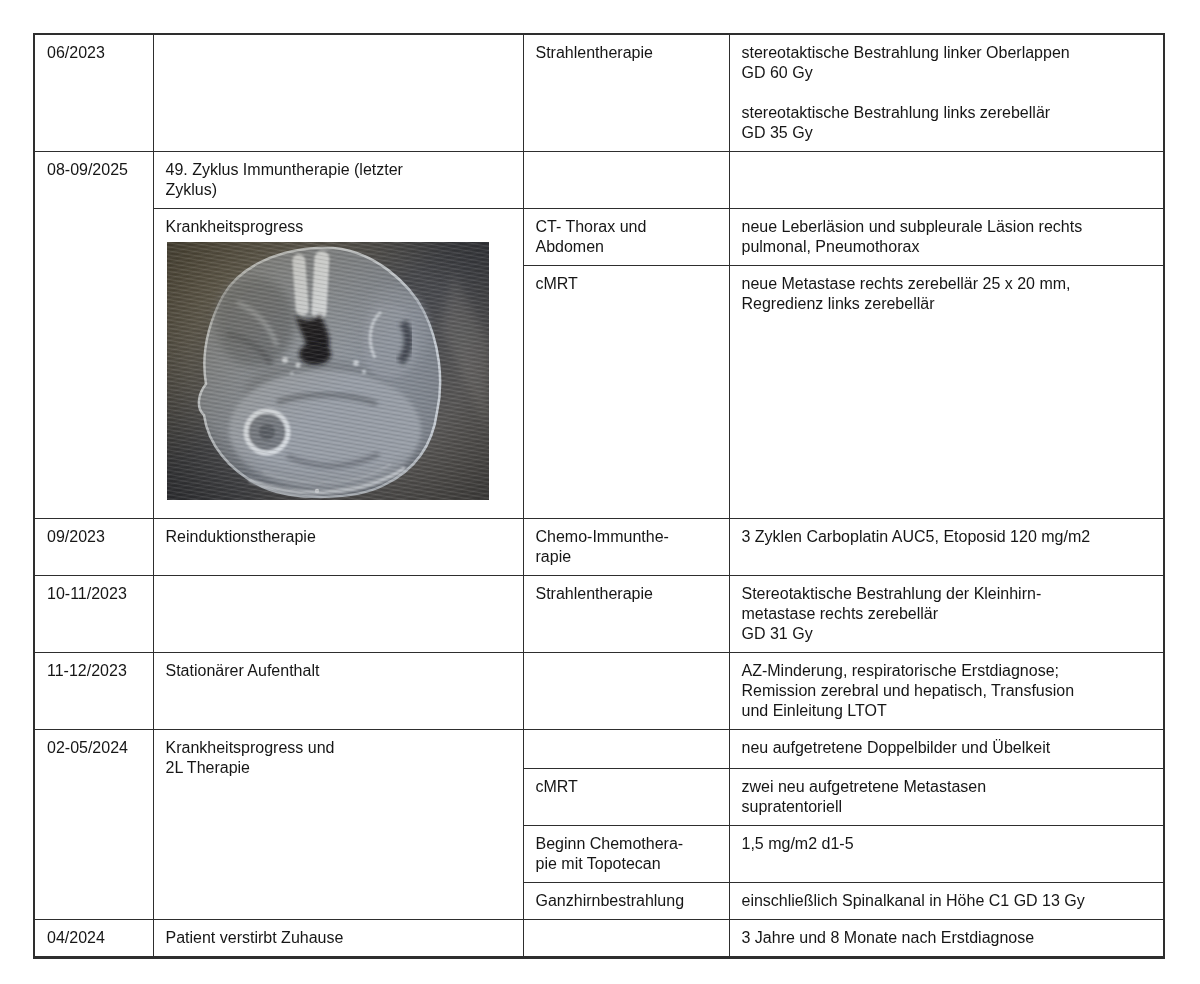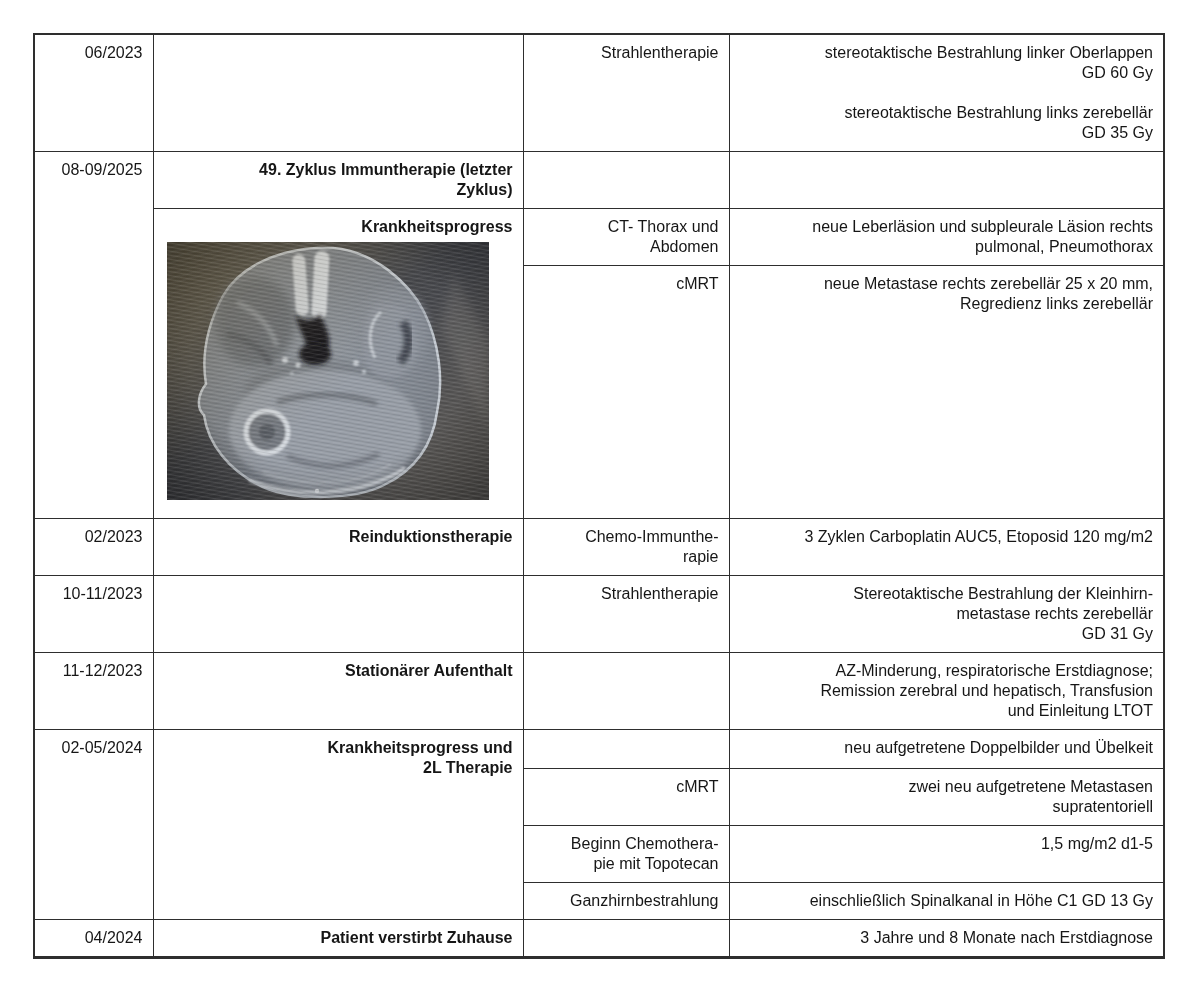--- a/index.html
+++ b/index.html
@@ -4,32 +4,32 @@
 <style>
   html,body{margin:0;padding:0;}
   body{
     width:1200px;height:984px;position:relative;background:#ffffff;
     font-family:"Liberation Sans","DejaVu Sans",sans-serif;color:#161616;
     -webkit-font-smoothing:antialiased;
   }
   table.timeline{
     position:absolute;left:33px;top:33px;width:1130px;
     border-collapse:collapse;table-layout:fixed;
-    border:2px solid #2e2e2e;border-bottom:3px solid #2e2e2e;text-align:right;
+    border:2px solid #2e2e2e;border-bottom:3px solid #2e2e2e;
   }
   table.timeline td{
     border:1.5px solid #2e2e2e;
     vertical-align:top;
     padding:8px 10px 8px 12px;
     font-size:16px;line-height:20px;
     overflow:hidden;
   }
   [data-bind]{white-space:pre-line;}
   .b{font-weight:normal;}
-  .event-title{font-weight:bold;margin-left:29px;}
+  .event-title{font-weight:normal;}
   .scan-wrap{margin:5px 0 0 1px;width:322px;height:258px;line-height:0;}
   .scan-wrap svg{display:block;}
 </style>
 </head>
 <body>
 
 <table class="timeline">
   <colgroup>
     <col style="width:119px">
     <col style="width:370px">
@@ -152,21 +152,21 @@
 pulmonal, Pneumothorax</td>
     </tr>
 
     <tr style="height:253px">
       <td data-bind="table.rows.1.entries.2.modality">cMRT</td>
       <td data-bind="table.rows.1.entries.2.details">neue Metastase rechts zerebellär 25 x 20 mm,
 Regredienz links zerebellär</td>
     </tr>
 
     <tr style="height:56px">
-      <td data-bind="table.rows.2.date">02/2023</td>
+      <td data-bind="table.rows.2.date">09/2023</td>
       <td class="event-title" data-bind="table.rows.2.event">Reinduktionstherapie</td>
       <td data-bind="table.rows.2.entries.0.modality">Chemo-Immunthe-
 rapie</td>
       <td data-bind="table.rows.2.entries.0.details">3 Zyklen Carboplatin AUC5, Etoposid 120 mg/m2</td>
     </tr>
 
     <tr style="height:76px">
       <td data-bind="table.rows.3.date">10-11/2023</td>
       <td data-bind="table.rows.3.event"></td>
       <td data-bind="table.rows.3.entries.0.modality">Strahlentherapie</td>

